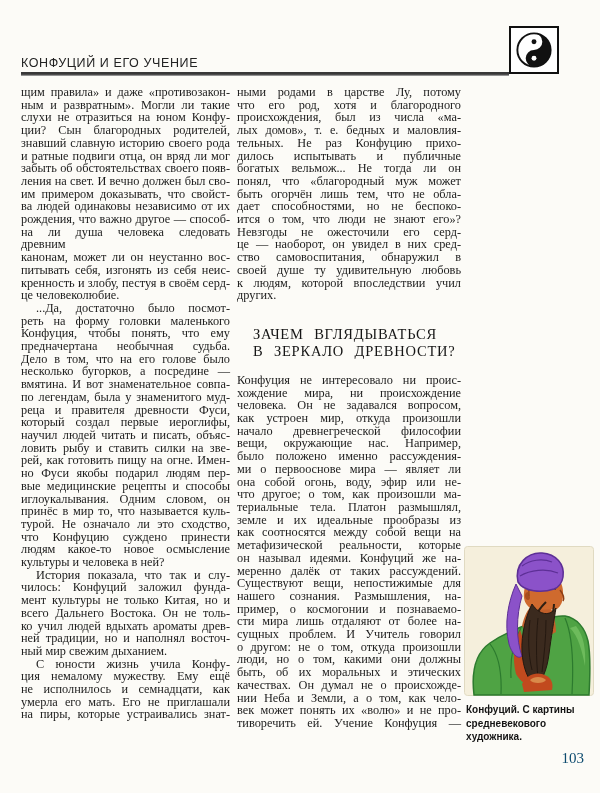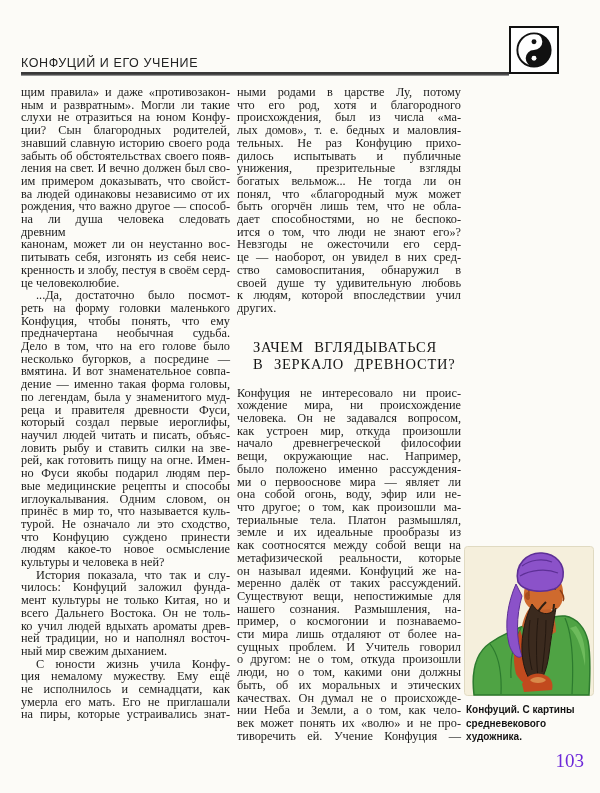--- a/index.html
+++ b/index.html
@@ -41,21 +41,21 @@
   
   .figure{position:absolute;left:464px;top:546px;width:130px;height:150px;margin:0;}
   .figcaption{
     position:absolute;left:466px;top:703px;width:118px;
     font-family:"Liberation Sans", sans-serif;
     font-size:10px;font-weight:700;line-height:13.5px;
     white-space:pre-line;color:#141414;
   }
   .page-number{
     position:absolute;left:520px;top:750px;width:64px;
-    text-align:right;font-size:19px;color:#6d28d9;
+    text-align:right;font-size:15px;color:#0c4a6e;
   }
 </style>
 </head>
 <body>
 
 <div class="page">
 
   <div class="header-title">КОНФУЦИЙ И ЕГО УЧЕНИЕ</div>
   <div class="header-rule"></div>
 
@@ -68,40 +68,40 @@
     </svg>
   </div>
 
   <div class="col col-left">
       <div class="para">
         <div class="line">щим правила» и даже «противозакон-</div>
         <div class="line">ным и развратным». Могли ли такие</div>
         <div class="line">слухи не отразиться на юном Конфу-</div>
         <div class="line">ции? Сын благородных родителей,</div>
         <div class="line">знавший славную историю своего рода</div>
+        <div class="line">и ратные подвиги отца, он вряд ли мог</div>
         <div class="line">забыть об обстоятельствах своего появ-</div>
         <div class="line">ления на свет. И вечно должен был сво-</div>
         <div class="line">им примером доказывать, что свойст-</div>
         <div class="line">ва людей одинаковы независимо от их</div>
         <div class="line">рождения, что важно другое — способ-</div>
         <div class="line">на ли душа человека следовать древним</div>
         <div class="line">канонам, может ли он неустанно вос-</div>
         <div class="line">питывать себя, изгонять из себя неис-</div>
         <div class="line">кренность и злобу, пестуя в своём серд-</div>
         <div class="line end">це человеколюбие.</div>
       </div>
       <div class="para">
         <div class="line indent">...Да, достаточно было посмот-</div>
         <div class="line">реть на форму головки маленького</div>
         <div class="line">Конфуция, чтобы понять, что ему</div>
         <div class="line">предначертана необычная судьба.</div>
         <div class="line">Дело в том, что на его голове было</div>
         <div class="line">несколько бугорков, а посредине —</div>
         <div class="line">вмятина. И вот знаменательное совпа-</div>
-        <div class="line">дение — именно такая форма головы,</div>
         <div class="line">по легендам, была у знаменитого муд-</div>
         <div class="line">реца и правителя древности Фуси,</div>
         <div class="line">который создал первые иероглифы,</div>
         <div class="line">научил людей читать и писать, объяс-</div>
         <div class="line">ловить рыбу и ставить силки на зве-</div>
         <div class="line">рей, как готовить пищу на огне. Имен-</div>
         <div class="line">но Фуси якобы подарил людям пер-</div>
         <div class="line">вые медицинские рецепты и способы</div>
         <div class="line">иглоукалывания. Одним словом, он</div>
         <div class="line">принёс в мир то, что называется куль-</div>
@@ -130,21 +130,20 @@
 
   <div class="col col-right">
     <div>
         <div class="para">
           <div class="line">ными родами в царстве Лу, потому</div>
           <div class="line">что его род, хотя и благородного</div>
           <div class="line">происхождения, был из числа «ма-</div>
           <div class="line">лых домов», т. е. бедных и маловлия-</div>
           <div class="line">тельных. Не раз Конфуцию прихо-</div>
           <div class="line">дилось испытывать и публичные</div>
-          <div class="line">унижения, презрительные взгляды</div>
           <div class="line">богатых вельмож... Не тогда ли он</div>
           <div class="line">понял, что «благородный муж может</div>
           <div class="line">быть огорчён лишь тем, что не обла-</div>
           <div class="line">дает способностями, но не беспоко-</div>
           <div class="line">ится о том, что люди не знают его»?</div>
           <div class="line">Невзгоды не ожесточили его серд-</div>
           <div class="line">це — наоборот, он увидел в них сред-</div>
           <div class="line">ство самовоспитания, обнаружил в</div>
           <div class="line">своей душе ту удивительную любовь</div>
           <div class="line">к людям, которой впоследствии учил</div>

